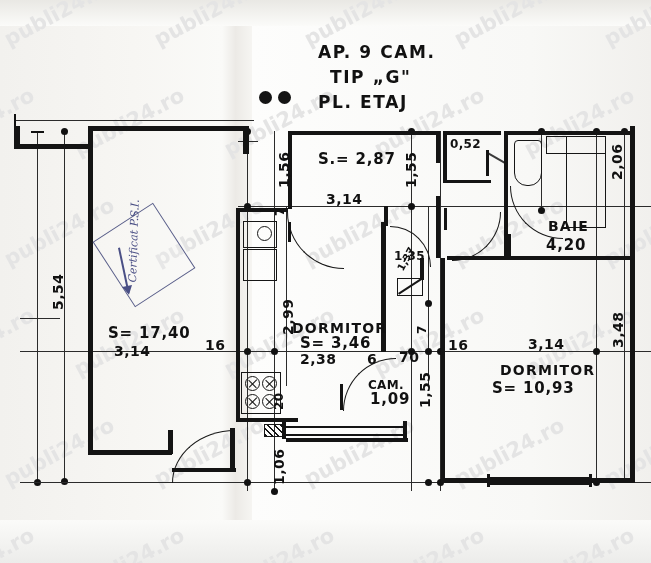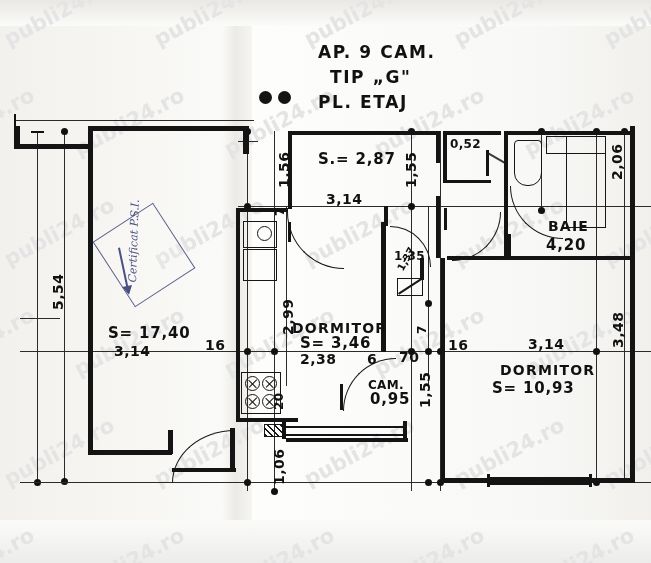--- a/index.html
+++ b/index.html
@@ -303,21 +303,21 @@
   <div class="lbl t-dim" style="left:300px;top:352px;">2,38</div>
 
   <div class="lbl t-room" style="left:548px;top:219px;">BAIE</div>
   <div class="lbl t-area" style="left:546px;top:238px;">4,20</div>
 
   <div class="lbl t-room" style="left:500px;top:363px;">DORMITOR</div>
   <div class="lbl t-area" style="left:492px;top:381px;">S= 10,93</div>
   <div class="lbl t-dim" style="left:528px;top:337px;">3,14</div>
 
   <div class="lbl t-sm" style="left:368px;top:379px;">CAM.</div>
-  <div class="lbl t-area" style="left:370px;top:392px;">0,95</div>
+  <div class="lbl t-area" style="left:370px;top:392px;">1,09</div>
 
   <div class="lbl t-area" style="left:318px;top:152px;">S.= 2,87</div>
   <div class="lbl t-dim" style="left:326px;top:192px;">3,14</div>
 
   <div class="lbl t-dim vert" style="left:51px;top:310px;">5,54</div>
   <div class="lbl t-dim vert" style="left:277px;top:188px;">1,56</div>
   <div class="lbl t-dim vert" style="left:404px;top:188px;">1,55</div>
   <div class="lbl t-dim vert" style="left:281px;top:335px;">2,99</div>
   <div class="lbl t-dim vert" style="left:610px;top:180px;">2,06</div>
   <div class="lbl t-dim vert" style="left:611px;top:348px;">3,48</div>

